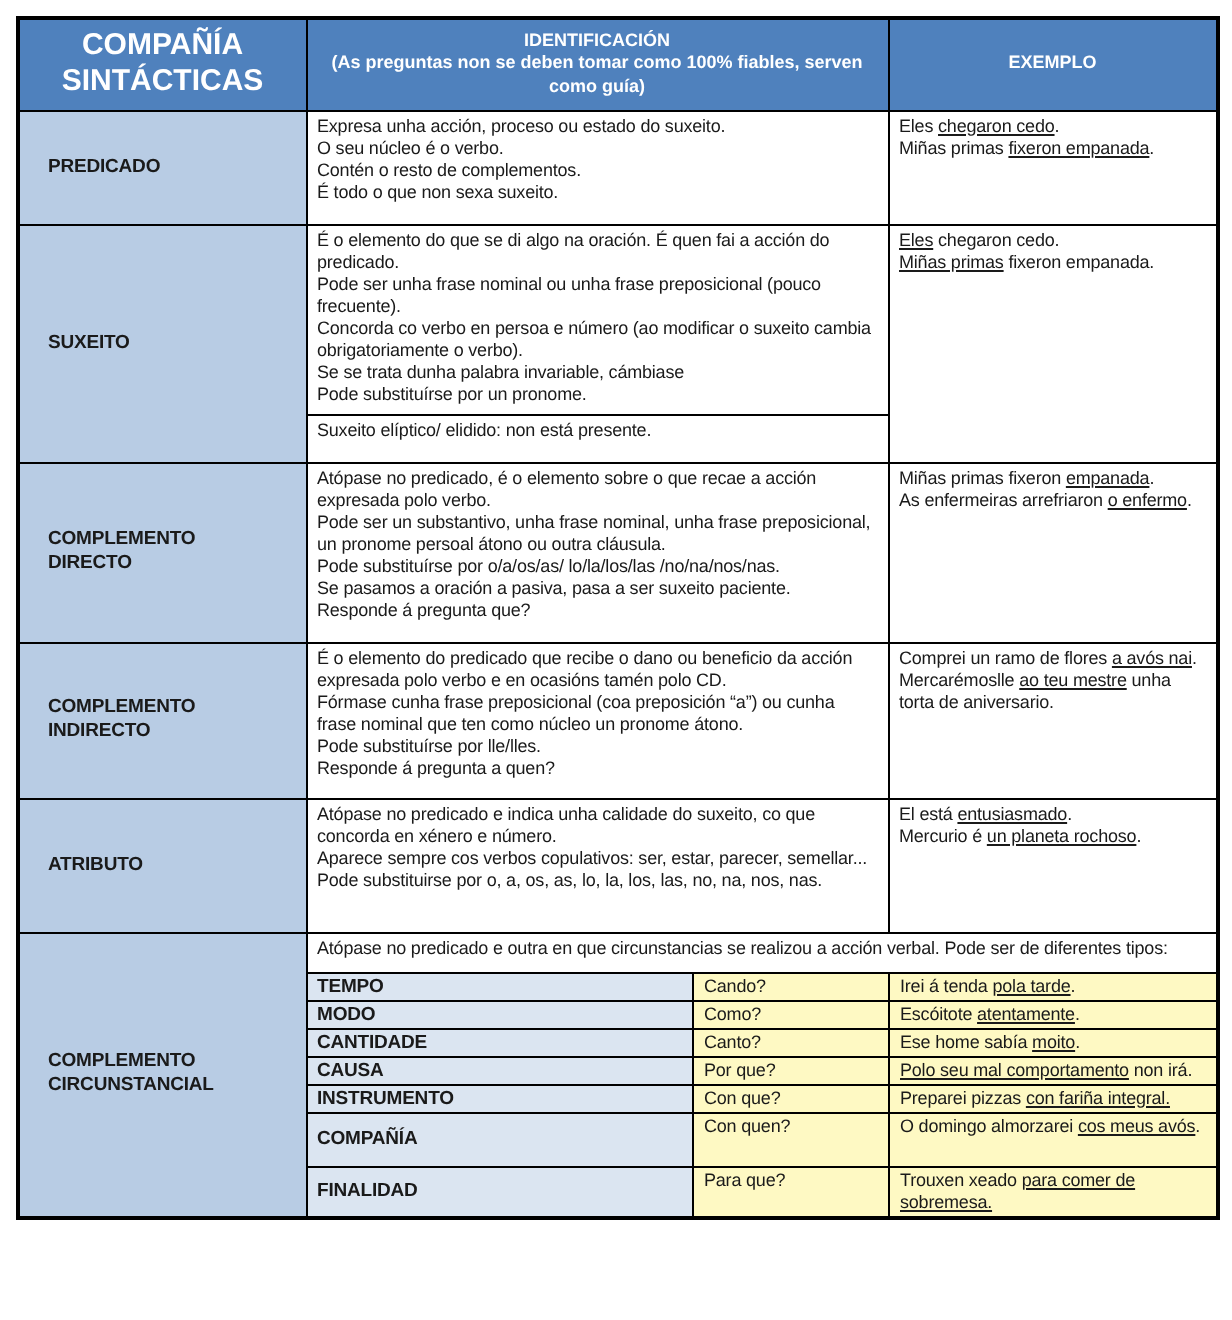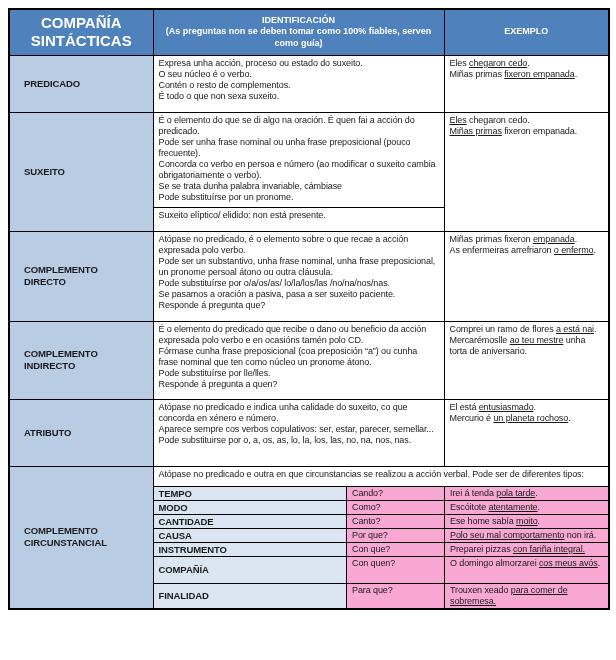--- a/index.html
+++ b/index.html
@@ -78,21 +78,21 @@
   table.sub td{
     border:1px solid var(--border-color);
     font-size:9px;letter-spacing:-0.1px;line-height:11px;
     padding:1px 5px;
   }
   table.sub td.subtype{
     background:var(--subtype-bg);
     font-weight:bold;font-size:9.5px;
     vertical-align:middle;
   }
-  table.sub td.subq, table.sub td.subex{vertical-align:top;background:#f9a8d4;}
+  table.sub td.subq, table.sub td.subex{vertical-align:top;background:#fef9c3;}
   table.sub tr td:first-child{border-left:none;}
   table.sub tr td:last-child{border-right:none;}
   table.sub tr:first-child td{border-top:none;}
   table.sub tr:last-child td{border-bottom:none;}
   table.sub tr:nth-child(-n+5) td{height:13px;}
   table.sub tr:nth-child(6) td{height:27px;}
   table.sub tr:nth-child(7) td{height:13px;}
   table.sub tr:nth-child(8) td{height:26px;}
   table.sub tr:nth-child(9) td{height:33px;}
   .tline{min-height:11px;}
@@ -170,21 +170,21 @@
         </tr>
         <tr class="r-complemento-indirecto">
           <td class="label">COMPLEMENTO INDIRECTO</td>
           <td class="ident">
             <div class="tline">É o elemento do predicado que recibe o dano ou beneficio da acción expresada polo verbo e en ocasións tamén polo CD.</div>
             <div class="tline">Fórmase cunha frase preposicional (coa preposición “a”) ou cunha frase nominal que ten como núcleo un pronome átono.</div>
             <div class="tline">Pode substituírse por lle/lles.</div>
             <div class="tline">Responde á pregunta a quen?</div>
           </td>
           <td class="example">
-            <div class="tline">Comprei un ramo de flores <span class="u">a está nai</span>.</div>
+            <div class="tline">Comprei un ramo de flores <span class="u">a avós nai</span>.</div>
             <div class="tline">Mercarémoslle <span class="u">ao teu mestre</span> unha torta de aniversario.</div>
           </td>
         </tr>
         <tr class="r-atributo">
           <td class="label">ATRIBUTO</td>
           <td class="ident">
             <div class="tline">Atópase no predicado e indica unha calidade do suxeito, co que concorda en xénero e número.</div>
             <div class="tline">Aparece sempre cos verbos copulativos: ser, estar, parecer, semellar...</div>
             <div class="tline">Pode substituirse por o, a, os, as, lo, la, los, las, no, na, nos, nas.</div>
           </td>

